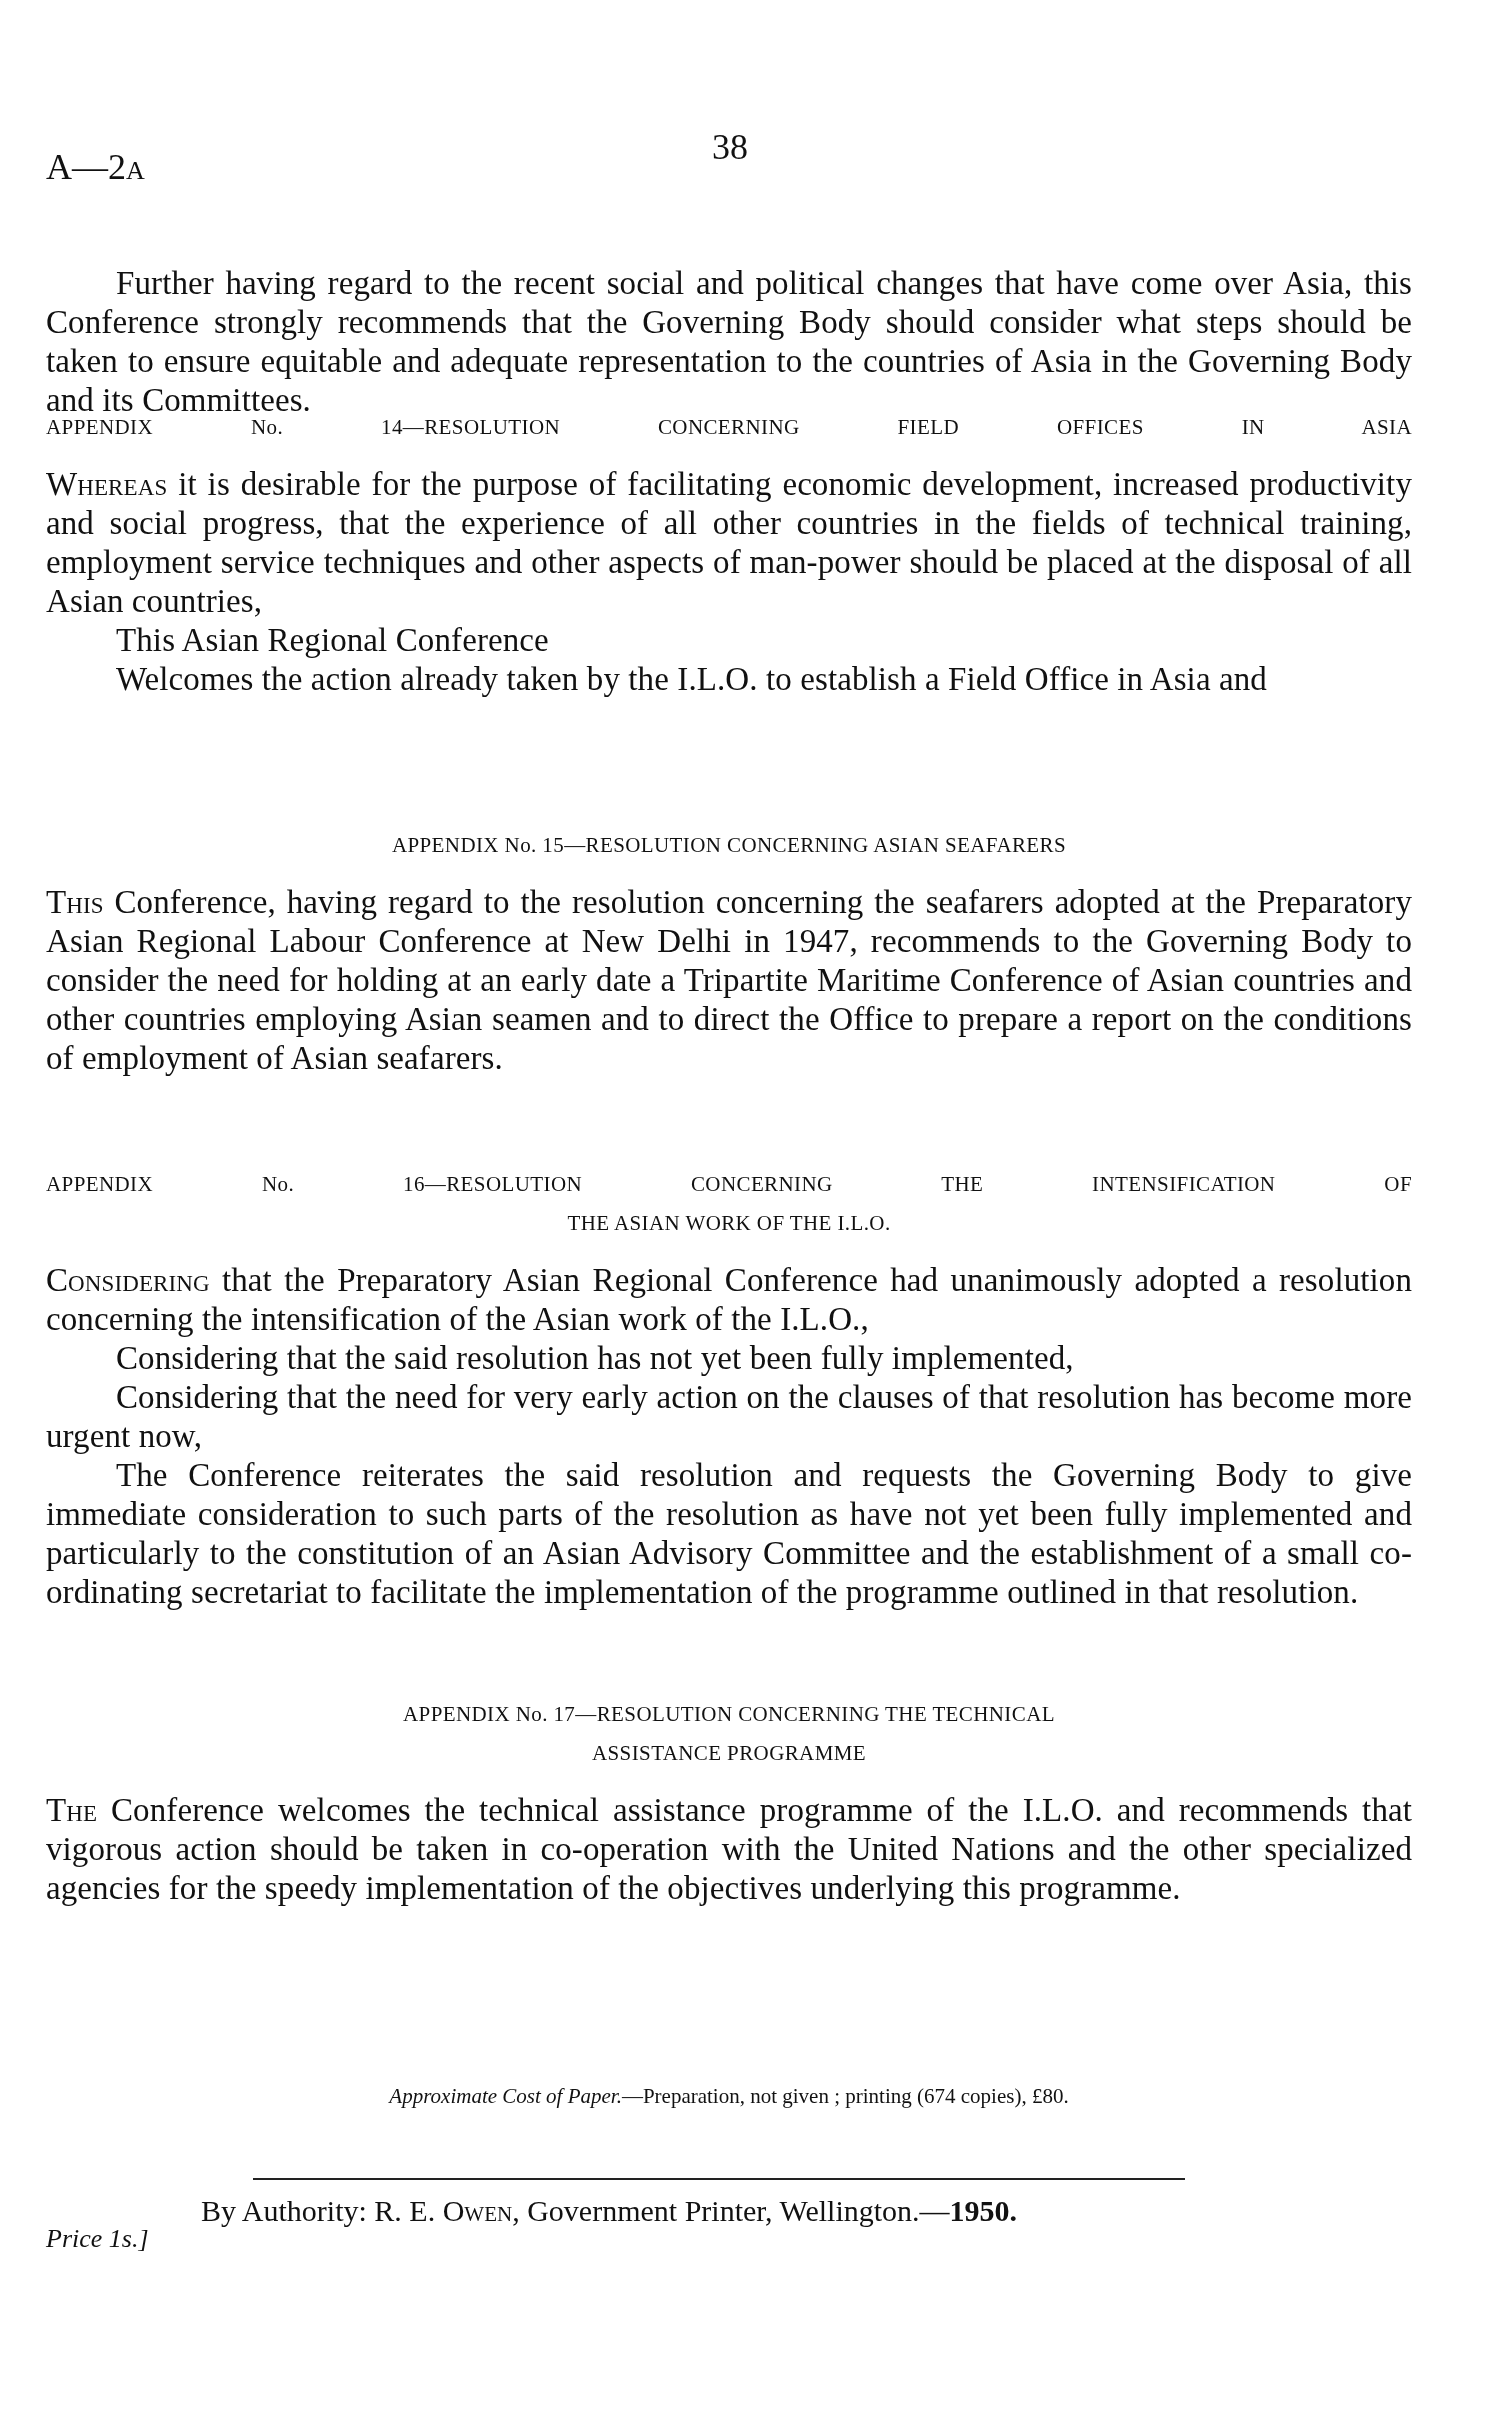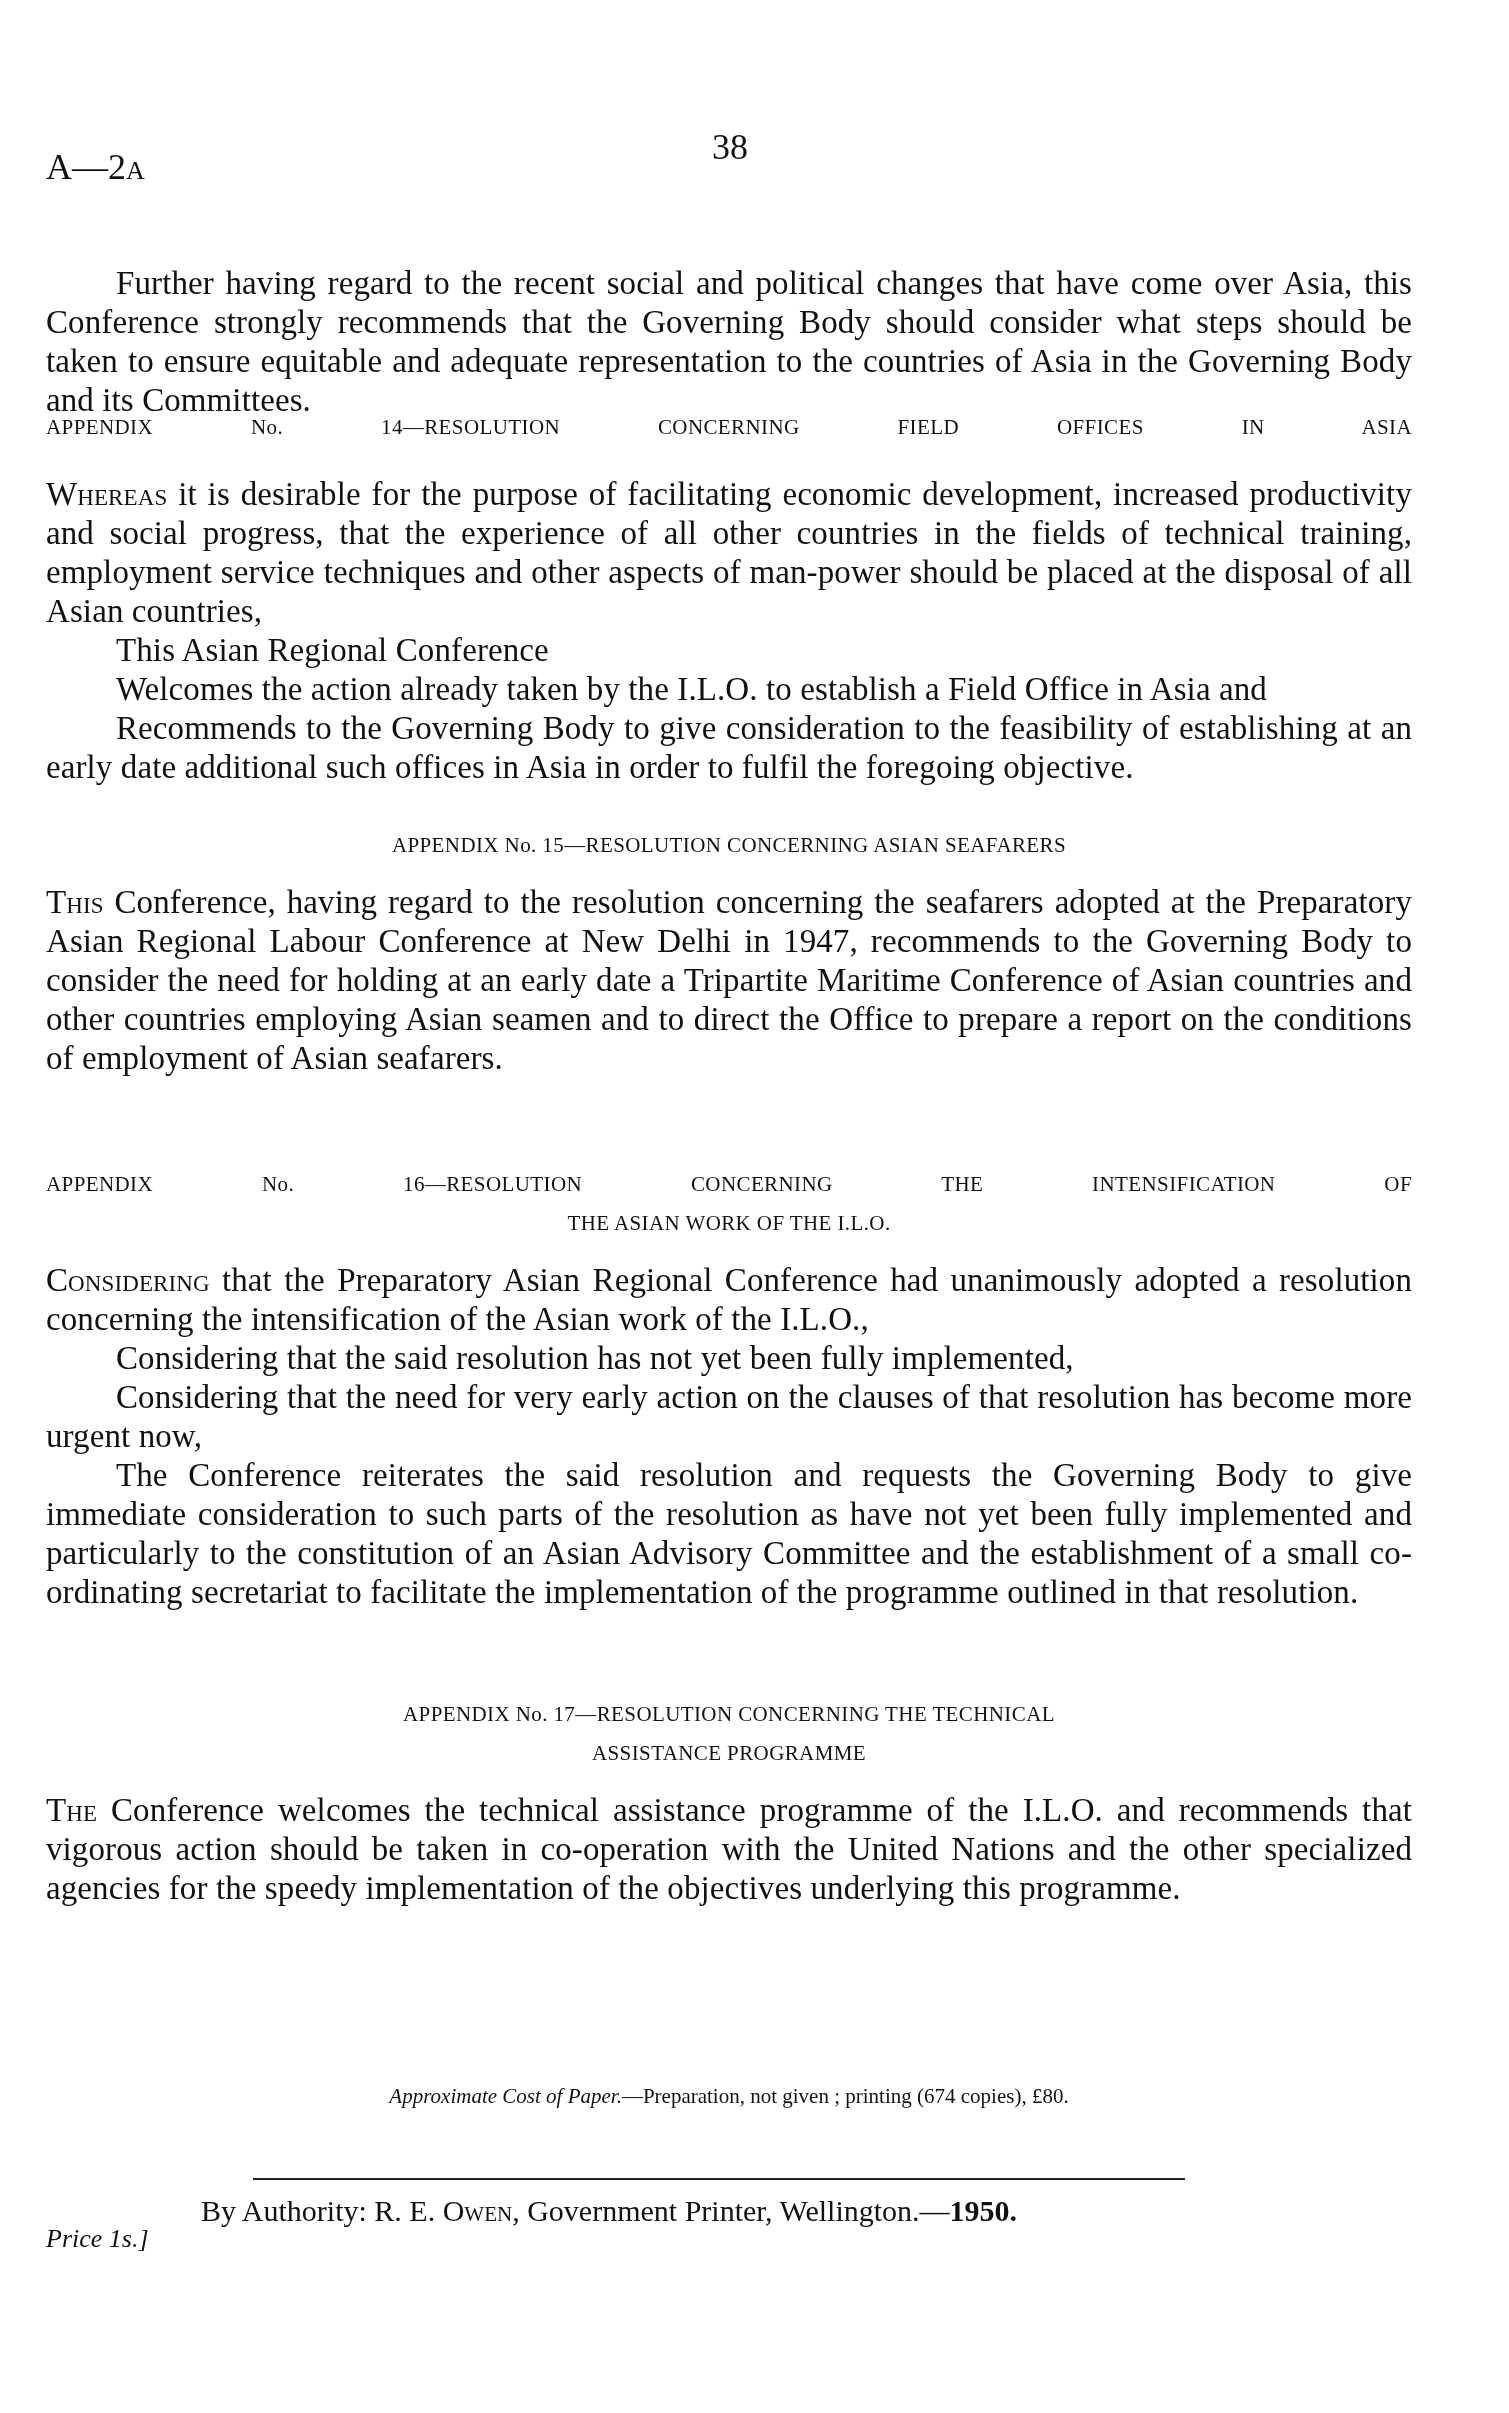--- a/index.html
+++ b/index.html
@@ -38,25 +38,24 @@
   <span>A—2</span><span class="small-caps-sub">A</span>
 </div>
 <div class="abs running-head" style="left:696px; top:127px; width:68px; text-align:center;">38</div>
 
 <div class="abs col body-text" style="top:220px;">
   <p class="indent">Further having regard to the recent social and political changes that have come over Asia, this Conference strongly recommends that the Governing Body should consider what steps should be taken to ensure equitable and adequate representation to the countries of Asia in the Governing Body and its Committees.</p>
 </div>
 
 <div class="abs col" style="top:408px;">
   <h2 class="heading justify-full">APPENDIX No. 14—RESOLUTION CONCERNING FIELD OFFICES IN ASIA</h2>
-  <div class="body-text" style="margin-top:28px;">
+  <div class="body-text" style="margin-top:18px;">
     <p><span class="sc">Whereas</span><span> it is desirable for the purpose of facilitating economic development, increased productivity and social progress, that the experience of all other countries in the fields of technical training, employment service techniques and other aspects of man-power should be placed at the disposal of all Asian countries,</span></p>
     <p class="indent">This Asian Regional Conference</p>
     <p class="indent" style="text-align:left;">Welcomes the action already taken by the I.L.O. to establish a Field Office in Asia and</p>
-    <p class="indent">Recommends to the Governing Body to give consideration to the feasibility of establishing at an early date additional such offices in Asia in order to fulfil the foregoing objective.</p>
   </div>
 </div>
 
 <div class="abs col" style="top:826px;">
   <h2 class="heading">APPENDIX No. 15—RESOLUTION CONCERNING ASIAN SEAFARERS</h2>
   <div class="body-text" style="margin-top:18px;">
     <p><span class="sc">This</span><span> Conference, having regard to the resolution concerning the seafarers adopted at the Preparatory Asian Regional Labour Conference at New Delhi in 1947, recommends to the Governing Body to consider the need for holding at an early date a Tripartite Maritime Conference of Asian countries and other countries employing Asian seamen and to direct the Office to prepare a report on the conditions of employment of Asian seafarers.</span></p>
   </div>
 </div>
 

